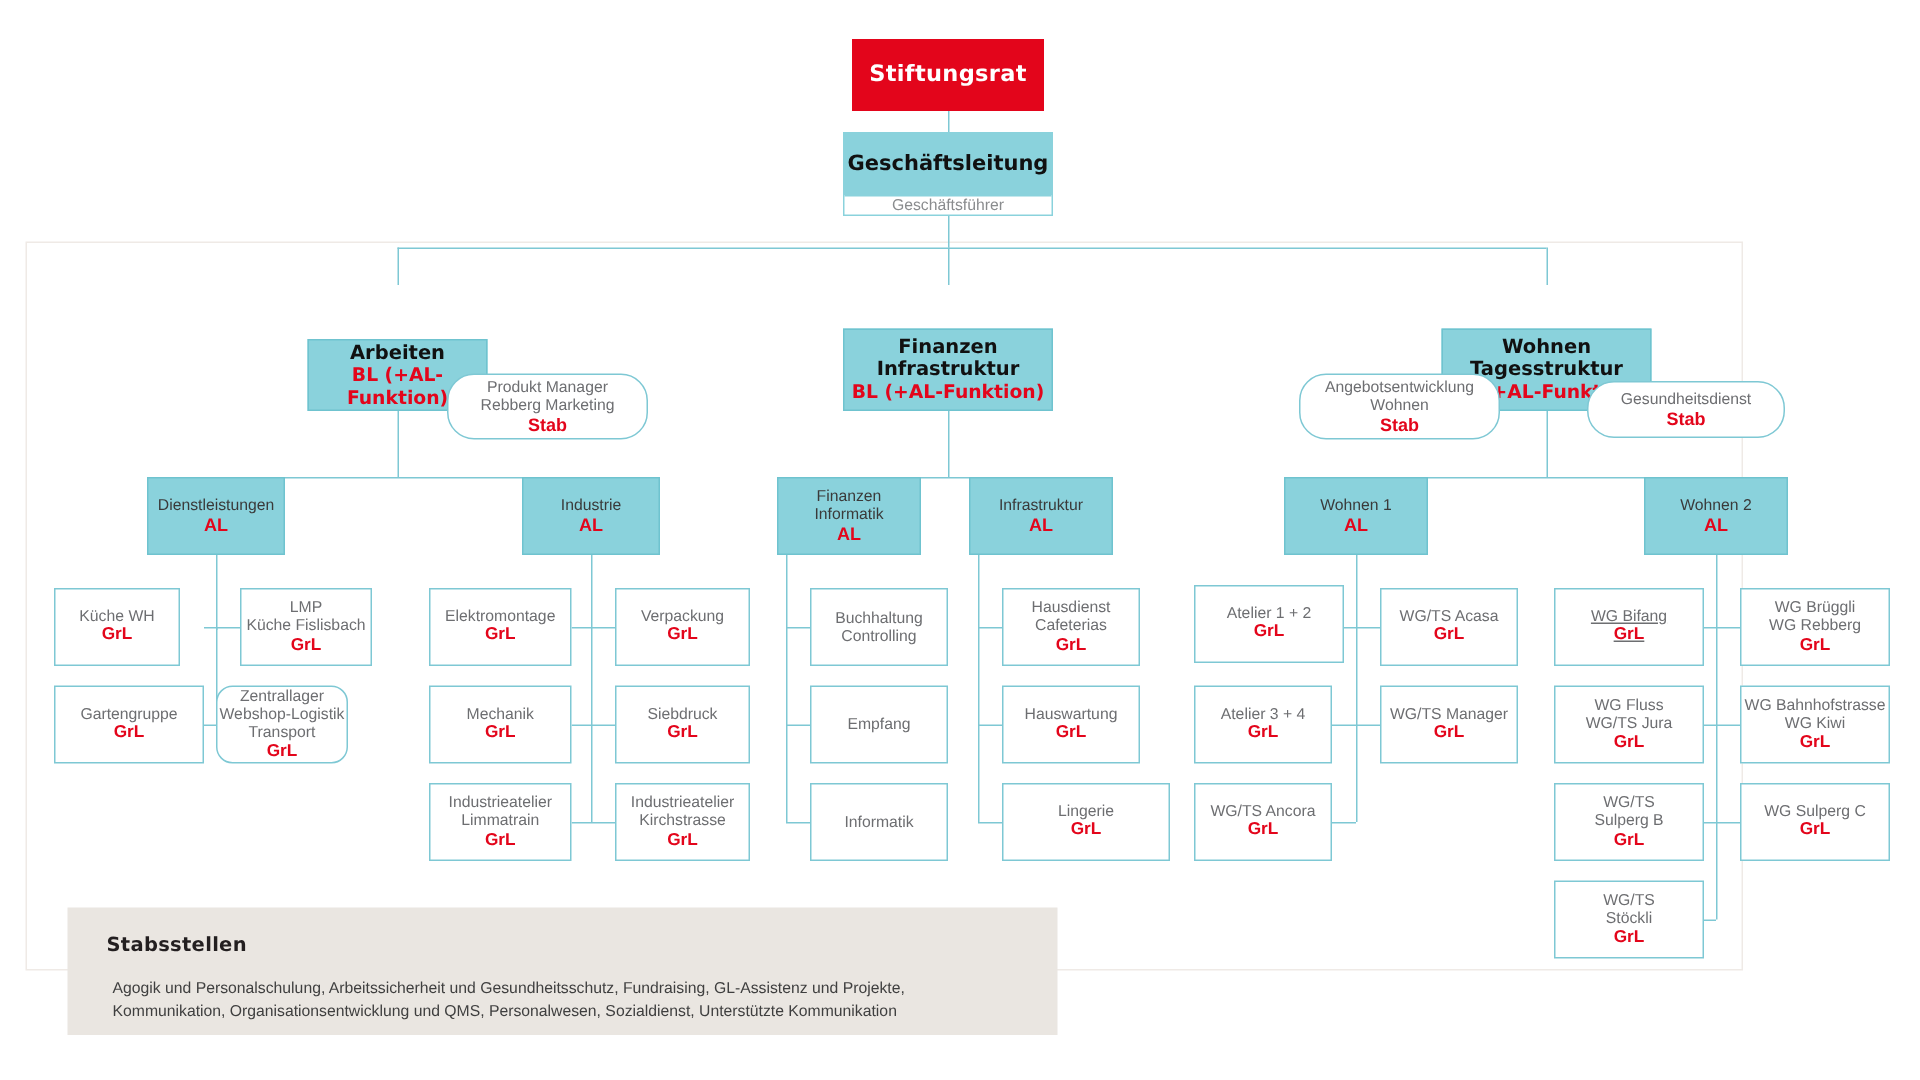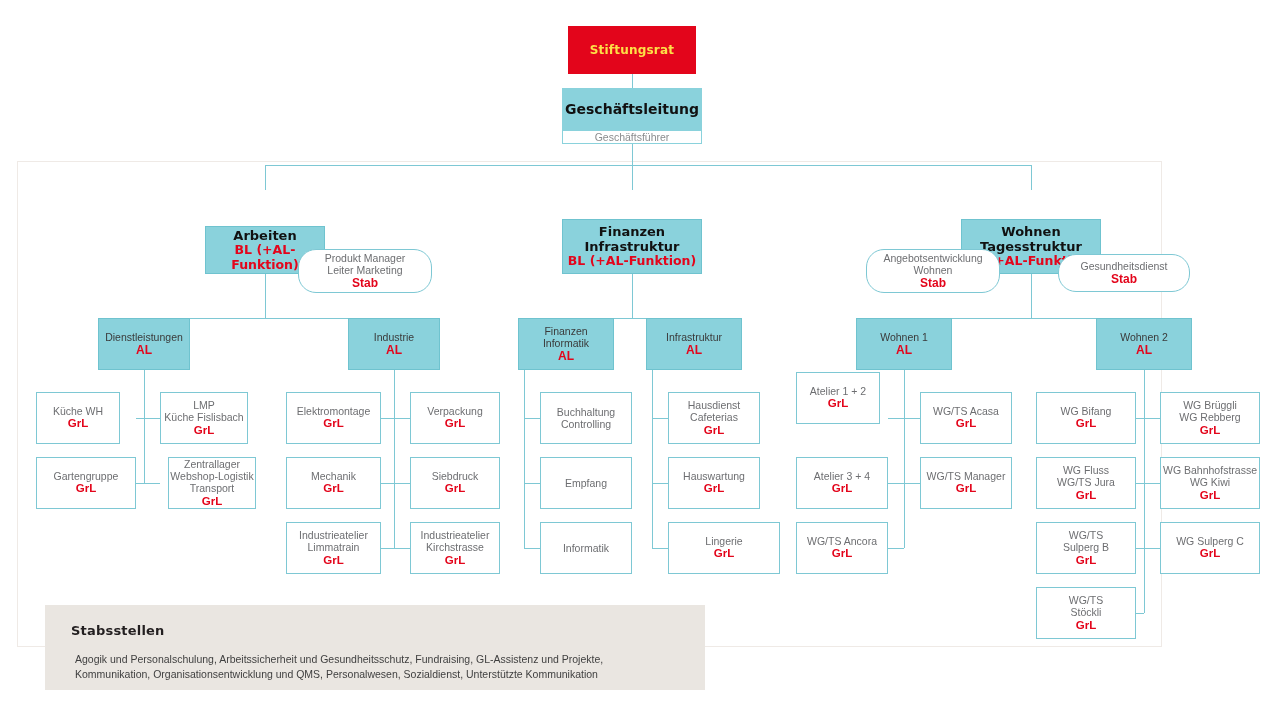--- a/index.html
+++ b/index.html
@@ -15,23 +15,23 @@
     display:flex;flex-direction:column;align-items:center;justify-content:center;
     text-align:center;line-height:1.18;
     border:1px solid #7ec8d4;background:#ffffff;color:#6d6e71;
     font-size:10.5px;z-index:3;
   }
   .node .ln{display:block;}
   .node .role{color:#e3051b;font-weight:bold;font-size:11px;}
 
   
   .root{
-    background:#e3051b;border:none;color:#fde047;
+    background:#e3051b;border:none;color:#ffffff;
     font-family:"DejaVu Sans", sans-serif;font-weight:bold;
-    font-size:12px;letter-spacing:.2px;
+    font-size:15px;letter-spacing:.2px;
   }
   .gl{
     background:#8ad2dc;border:1px solid #8ad2dc;color:#111;padding:0;
     justify-content:flex-start;
   }
   .gl .title{
     width:100%;height:42px;display:flex;align-items:center;justify-content:center;
     font-family:"DejaVu Sans", sans-serif;font-weight:bold;font-size:14px;color:#111;
   }
   .gl .sub{
@@ -107,21 +107,21 @@
       <span class="role">BL (+AL-Funktion)</span>
     </div>
     <div class="node bl" style="left: 961px; top: 183px; width: 140px; height: 55px;">
       <span class="ln">Wohnen</span>
       <span class="ln">Tagesstruktur</span>
       <span class="role">BL (+AL-Funktion)</span>
     </div>
     <div class="ln-v" style="left: 265px; top: 238px; height: 80px;"></div>
     <div class="node stab" style="left: 298px; top: 249px; width: 134px; height: 44px;">
       <span class="ln">Produkt Manager</span>
-      <span class="ln">Leiter Marketing</span>
+      <span class="ln">Rebberg Marketing</span>
       <span class="role">Stab</span>
     </div>
     <div class="ln-h" style="left: 265px; top: 271px; width: 33px;"></div>
     <div class="ln-v" style="left: 1031px; top: 238px; height: 80px;"></div>
     <div class="node stab" style="left: 866px; top: 249px; width: 134px; height: 44px;">
       <span class="ln">Angebotsentwicklung</span>
       <span class="ln">Wohnen</span>
       <span class="role">Stab</span>
     </div>
     <div class="node stab" style="left: 1058px; top: 254px; width: 132px; height: 38px;">
@@ -175,21 +175,21 @@
       <span class="ln">LMP</span>
       <span class="ln">Küche Fislisbach</span>
       <span class="role">GrL</span>
     </div>
     <div class="ln-h" style="left: 144px; top: 418px; width: 16px;"></div>
     <div class="node leaf" style="left: 36px; top: 457px; width: 100px; height: 52px;">
       <span class="ln">Gartengruppe</span>
       <span class="role">GrL</span>
     </div>
     <div class="ln-h" style="left: 136px; top: 483px; width: 8px;"></div>
-    <div class="node leaf" style="left: 168px; top: 457px; width: 88px; height: 52px;">
+    <div class="node leaf" style="left: 144px; top: 457px; width: 88px; height: 52px; border-radius: 11px;">
       <span class="ln">Zentrallager</span>
       <span class="ln">Webshop-Logistik</span>
       <span class="ln">Transport</span>
       <span class="role">GrL</span>
     </div>
     <div class="ln-h" style="left: 144px; top: 483px; width: 16px;"></div>
     <div class="ln-v" style="left: 144px; top: 418px; height: 65px;"></div>
     <div class="ln-v" style="left: 394px; top: 370px; height: 48px;"></div>
     <div class="node leaf" style="left: 286px; top: 392px; width: 95px; height: 52px;">
       <span class="ln">Elektromontage</span>
@@ -251,21 +251,21 @@
       <span class="role">GrL</span>
     </div>
     <div class="ln-h" style="left: 652px; top: 483px; width: 16px;"></div>
     <div class="node leaf" style="left: 668px; top: 522px; width: 112px; height: 52px;">
       <span class="ln">Lingerie</span>
       <span class="role">GrL</span>
     </div>
     <div class="ln-h" style="left: 652px; top: 548px; width: 16px;"></div>
     <div class="ln-v" style="left: 652px; top: 418px; height: 130px;"></div>
     <div class="ln-v" style="left: 904px; top: 370px; height: 48px;"></div>
-    <div class="node leaf" style="left: 796px; top: 372px; width: 84px; height: 52px;">
+    <div class="node leaf" style="left: 796px; top: 390px; width: 100px; height: 52px;">
       <span class="ln">Atelier 1 + 2</span>
       <span class="role">GrL</span>
     </div>
     <div class="ln-h" style="left: 888px; top: 418px; width: 16px;"></div>
     <div class="node leaf" style="left: 920px; top: 392px; width: 92px; height: 52px;">
       <span class="ln">WG/TS Acasa</span>
       <span class="role">GrL</span>
     </div>
     <div class="ln-h" style="left: 904px; top: 418px; width: 16px;"></div>
     <div class="node leaf" style="left: 796px; top: 457px; width: 92px; height: 52px;">
@@ -278,21 +278,21 @@
       <span class="role">GrL</span>
     </div>
     <div class="ln-h" style="left: 904px; top: 483px; width: 16px;"></div>
     <div class="node leaf" style="left: 796px; top: 522px; width: 92px; height: 52px;">
       <span class="ln">WG/TS Ancora</span>
       <span class="role">GrL</span>
     </div>
     <div class="ln-h" style="left: 888px; top: 548px; width: 16px;"></div>
     <div class="ln-v" style="left: 904px; top: 418px; height: 130px;"></div>
     <div class="ln-v" style="left: 1144px; top: 370px; height: 48px;"></div>
-    <div class="node leaf" style="left: 1036px; top: 392px; width: 100px; height: 52px;">
+    <div class="node leaf" style="left: 1036px; top: 392px; width: 100px; height: 52px; text-decoration: underline;">
       <span class="ln">WG Bifang</span>
       <span class="role">GrL</span>
     </div>
     <div class="ln-h" style="left: 1136px; top: 418px; width: 8px;"></div>
     <div class="node leaf" style="left: 1160px; top: 392px; width: 100px; height: 52px;">
       <span class="ln">WG Brüggli</span>
       <span class="ln">WG Rebberg</span>
       <span class="role">GrL</span>
     </div>
     <div class="ln-h" style="left: 1144px; top: 418px; width: 16px;"></div>

